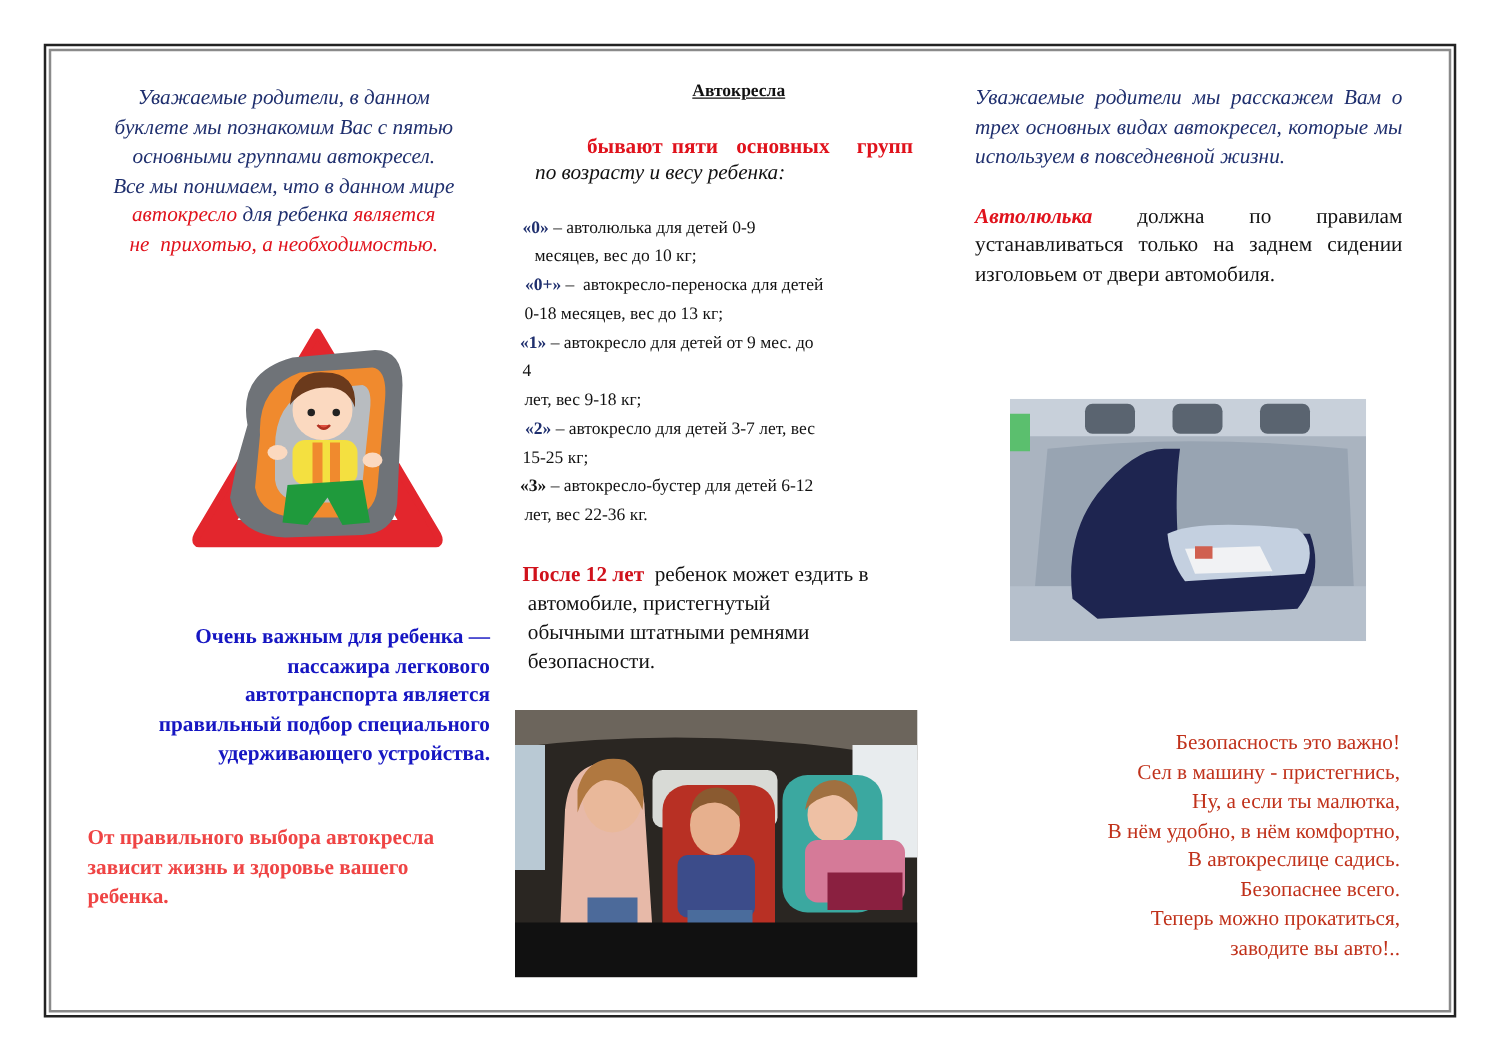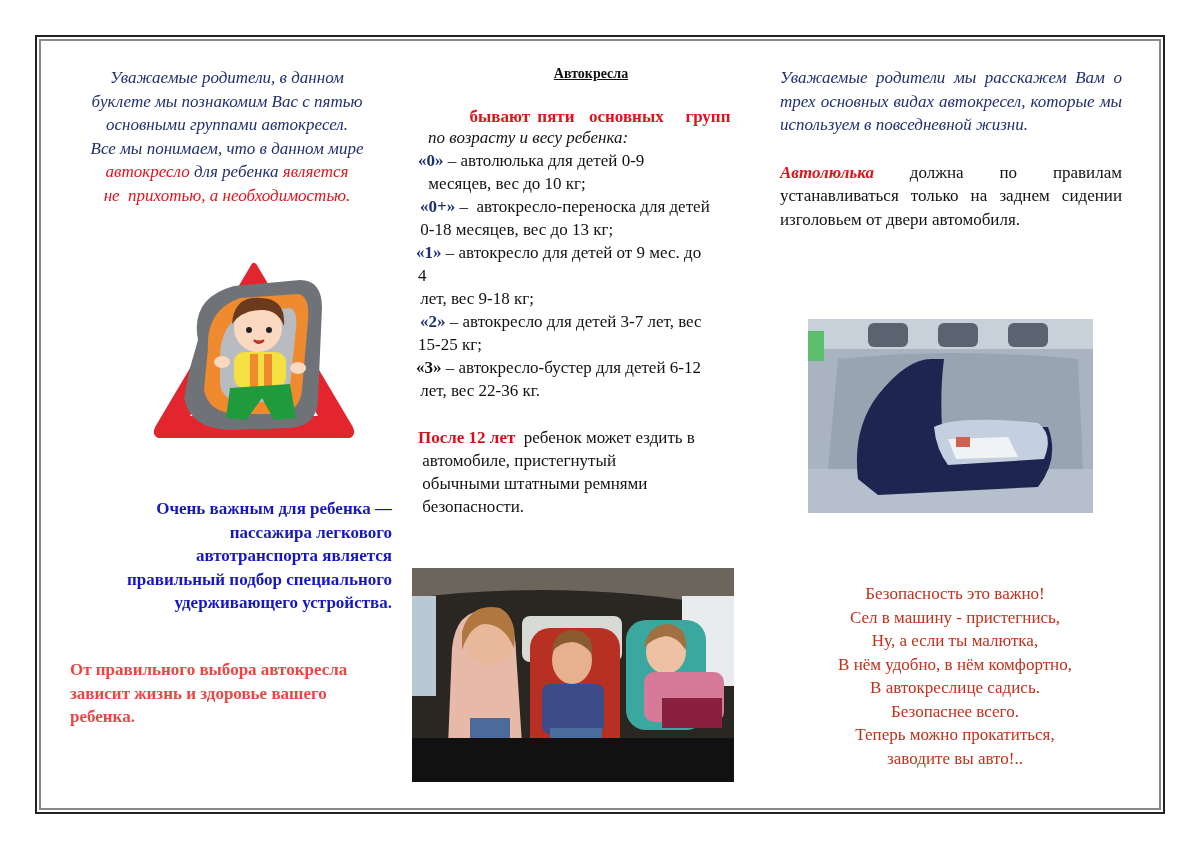--- a/index.html
+++ b/index.html
@@ -16,37 +16,37 @@
   .col3 { left: 780px; top: 66px; width: 342px; }
 
   .intro-left { font-style: italic; font-size: 17px; line-height: 23.5px; text-align: center; color: #1f2f6e; }
   .red { color: #e0121c; }
 
   .title-auto { font-weight: bold; text-decoration: underline; font-size: 14px;
                 text-align: center; margin-left: -2px; }
   .groups-head { margin-top: 25px; margin-left: 16px; font-weight: bold; font-size: 17px; color: #e0121c; word-spacing: 3px; text-align: center; }
   .groups-sub { margin-left: 16px; font-style: italic; font-size: 17px; line-height: 22px; }
 
-  .group-list { font-size: 17px; line-height: 23px; }
+  .group-list { margin-top: 22px; font-size: 14px; line-height: 23px; }
   .g-label { font-weight: bold; color: #1f2f6e; }
   .g-line { white-space: pre; }
 
   .after12 { margin-top: 24px; font-size: 17px; line-height: 23px; }
   .after12 .hl { color: #d0121c; font-weight: bold; }
 
   .important { position: absolute; left: 62px; top: 497px; width: 330px; text-align: right;
                font-weight: bold; font-size: 17px; line-height: 23.5px; color: #1616c2; }
   .choice { position: absolute; left: 70px; top: 658px; width: 330px;
             font-weight: bold; font-size: 17px; line-height: 23.5px; color: #ef4444; }
 
   .intro-right { font-style: italic; font-size: 17px; line-height: 23.5px; color: #1f2f6e; text-align: justify; }
   .cot-text { margin-top: 24px; font-size: 17px; line-height: 23.5px; text-align: justify; }
   .cot-text .hl { color: #e0121c; font-weight: bold; font-style: italic; }
 
-  .poem { position: absolute; left: 790px; top: 582px; width: 330px; text-align: center;
+  .poem { position: absolute; left: 790px; top: 582px; width: 330px; text-align: right;
           font-size: 17px; line-height: 23.5px; color: #c0311a; }
 
   .img { position: absolute; overflow: hidden; }
   .img-sign { left: 150px; top: 258px; width: 208px; height: 180px; }
   .img-cot { left: 808px; top: 319px; width: 285px; height: 194px; }
   .img-kids { left: 412px; top: 568px; width: 322px; height: 214px; }
 </style>
 </head>
 <body>
 

